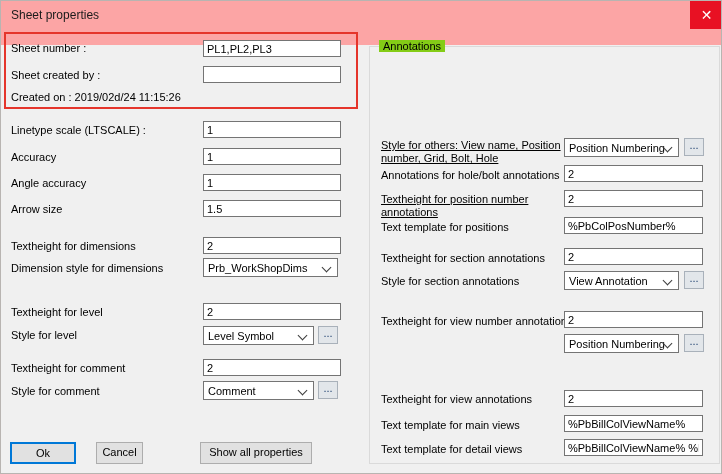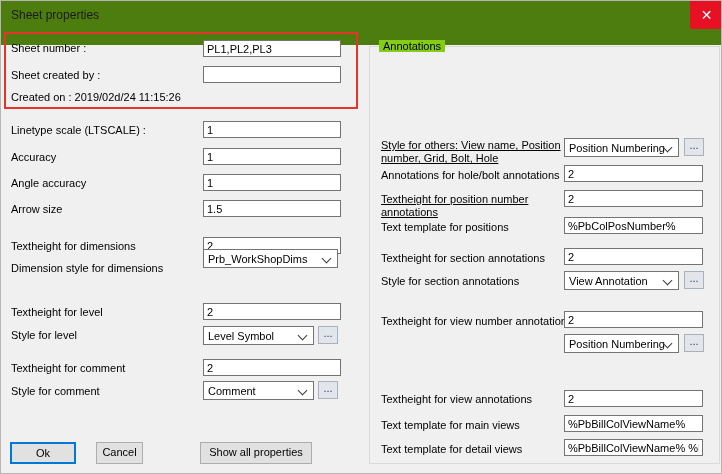--- a/index.html
+++ b/index.html
@@ -1,21 +1,21 @@
 <!DOCTYPE html>
 <html><head>
 <meta charset="utf-8">
 <style>
   html,body{margin:0;padding:0;background:#fff;}
   #dialog{
     position:relative;width:722px;height:474px;background:#f0f0f0;
     font-family:"Liberation Sans",sans-serif;border:1px solid #b8b4b1;
     box-sizing:border-box;overflow:hidden;
   }
-  .titlebar{position:absolute;left:0;top:0;width:722px;height:44px;background:#4d7c0f;}
+  .titlebar{position:absolute;left:0;top:0;width:722px;height:44px;background:#fca5a5;}
   .title{position:absolute;left:10px;top:7px;font-size:12px;color:#1b1b1b;}
   .closebtn{
     position:absolute;right:0;top:0;width:33px;height:28px;background:#e81123;
     color:#fff;font-size:14px;line-height:28px;text-align:center;cursor:default;
   }
   .redbox{position:absolute;left:3px;top:31px;width:354px;height:77px;
     border:2px solid #e5352b;box-sizing:border-box;}
   .lbl{position:absolute;font-size:11px;color:#000;white-space:nowrap;}
   .lbl.wrap{white-space:normal;width:182px;line-height:13px;text-decoration:underline;}
   .inp{
@@ -67,21 +67,21 @@
   <span class="lbl" style="left:10px;top:176px">Angle accuracy</span>
   <input class="inp" style="left: 202px; top: 173px;" value="1">
 
   <span class="lbl" style="left:10px;top:202px">Arrow size</span>
   <input class="inp" style="left: 202px; top: 199px;" value="1.5">
 
   <span class="lbl" style="left:10px;top:239px">Textheight for dimensions</span>
   <input class="inp" style="left: 202px; top: 236px;" value="2">
 
   <span class="lbl" style="left:10px;top:261px">Dimension style for dimensions</span>
-  <div class="dd" style="left:202px;top:248px;width:135px">
+  <div class="dd" style="left:202px;top:257px;width:135px">
     <span class="val">Prb_WorkShopDims</span>
     <span class="chev"></span>
   </div>
 
   <span class="lbl" style="left:10px;top:305px">Textheight for level</span>
   <input class="inp" style="left: 202px; top: 302px;" value="2">
 
   <span class="lbl" style="left:10px;top:328px">Style for level</span>
   <div class="dd" style="left:202px;top:325px;width:111px">
     <span class="val">Level Symbol</span>

